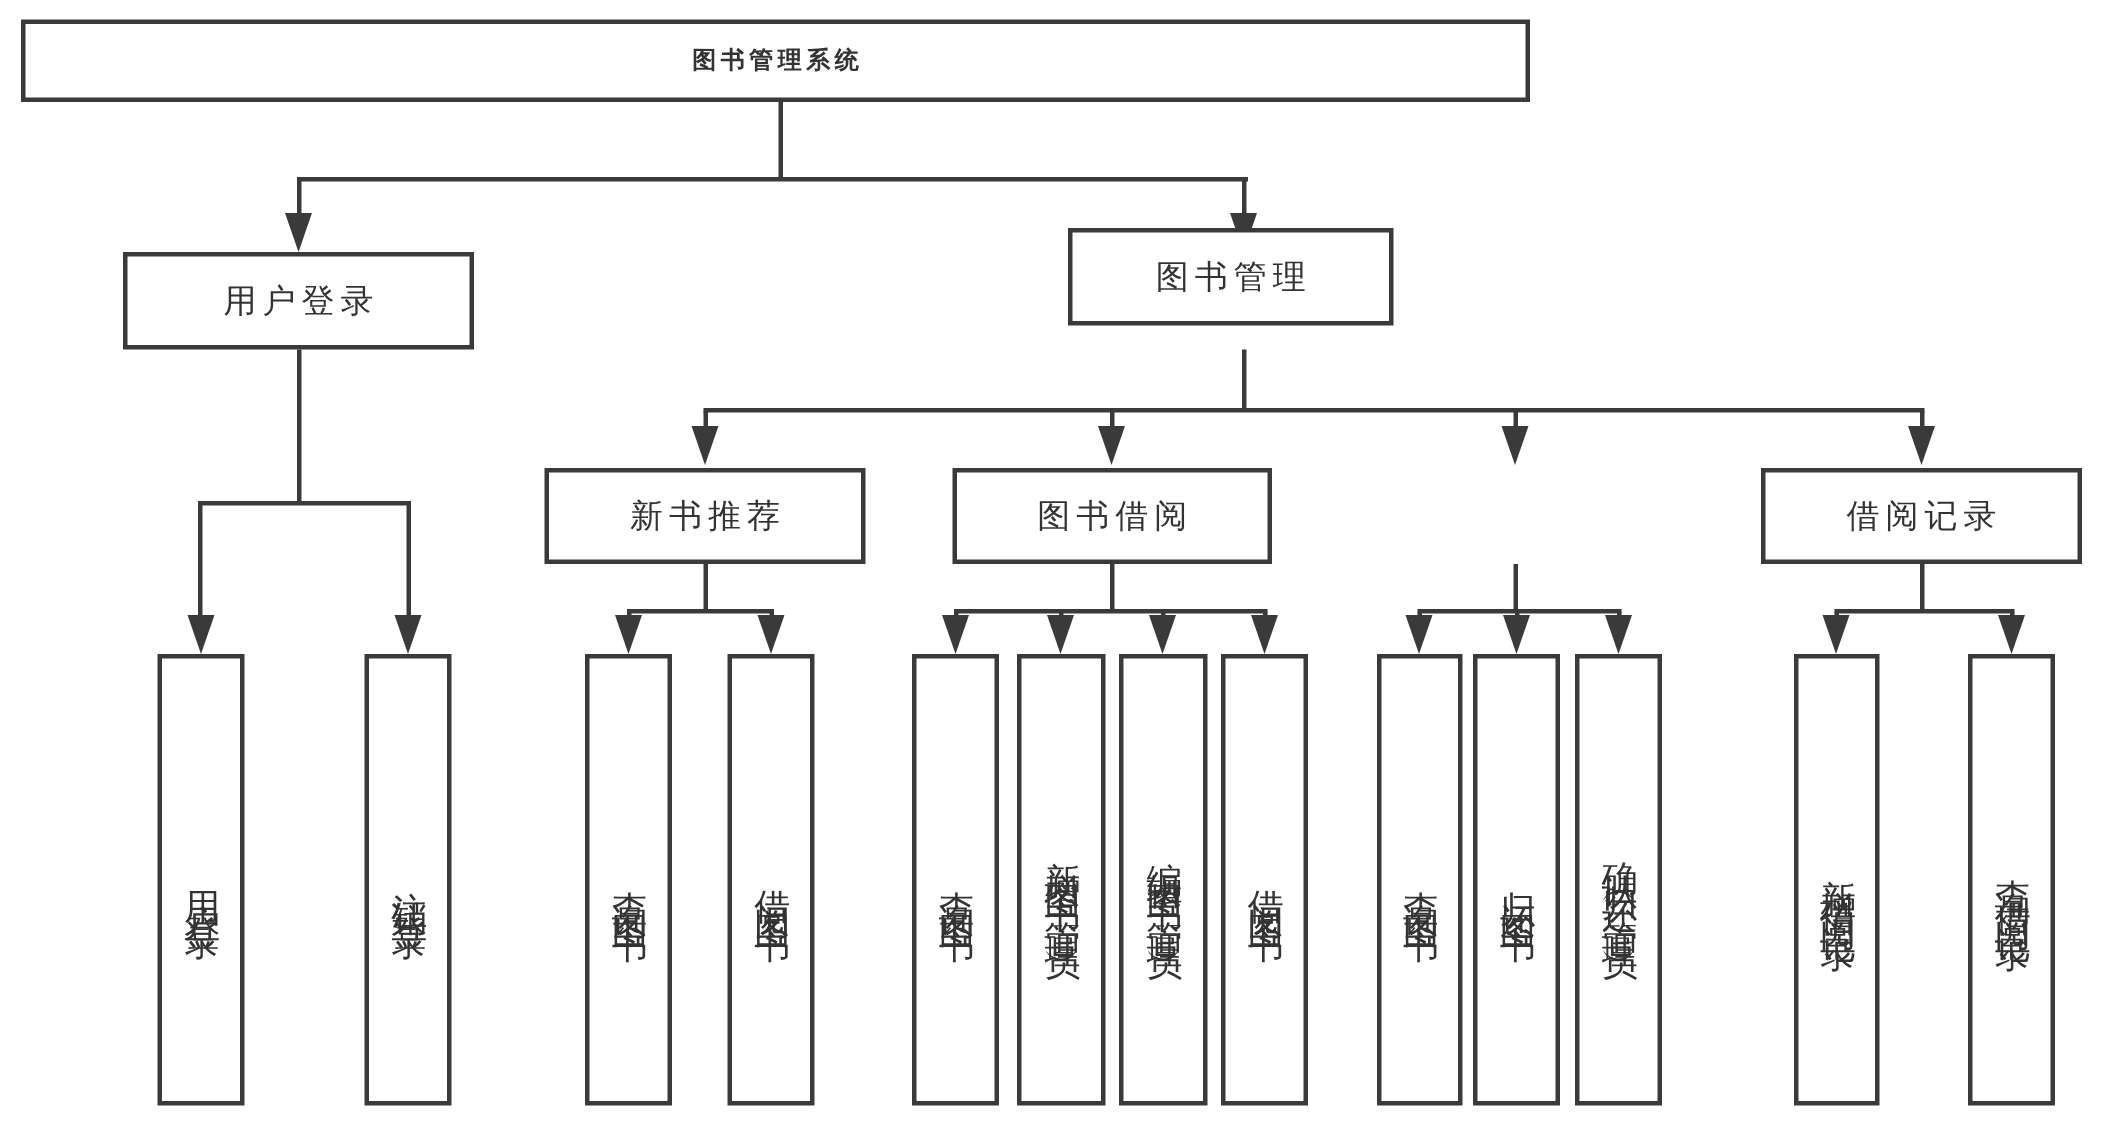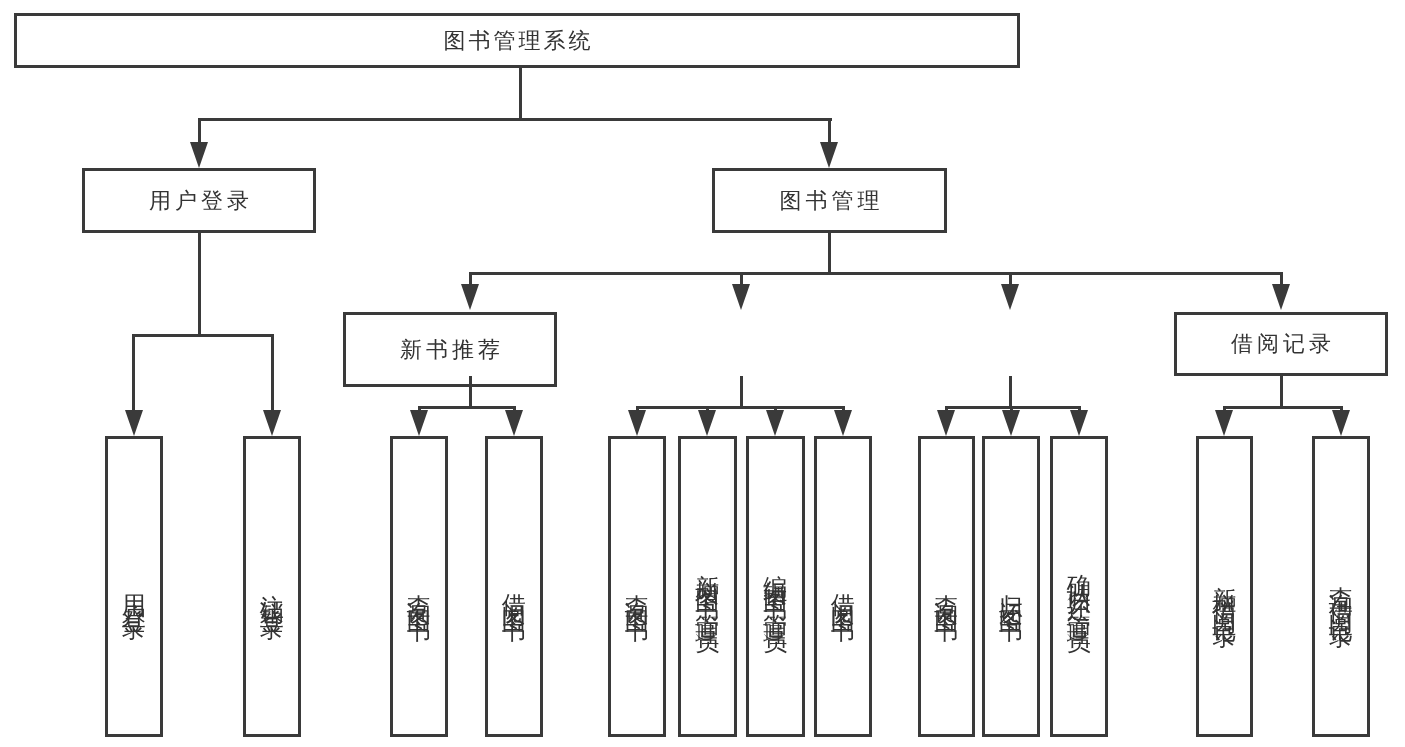--- a/index.html
+++ b/index.html
@@ -8,21 +8,21 @@
     position: relative; width: 1405px; height: 747px; background: #ffffff;
     font-family: "Liberation Sans", "DejaVu Sans", sans-serif; color: #333333;
   }
   .box {
     position: absolute; border: 3px solid #3a3a3a; background: #ffffff;
     display: flex; align-items: center; justify-content: center;
   }
   .box.h span {
     font-size: 22px; letter-spacing: 4px; margin-right: -4px; white-space: nowrap;
   }
-  .box.root span { font-size: 22px; letter-spacing: 3px; margin-right: -3px; }
+  .box.root span { font-size: 16px; letter-spacing: 3px; margin-right: -3px; font-weight: bold; }
   .box.v span {
     writing-mode: vertical-rl; text-orientation: mixed;
     font-size: 24px; letter-spacing: 8px; margin-bottom: -8px; line-height: 1.15;
   }
   .line { position: absolute; background: #3a3a3a; }
   .arrow {
     position: absolute; width: 0; height: 0;
     border-left: 9px solid transparent; border-right: 9px solid transparent;
     border-top: 26px solid #3a3a3a;
   }
@@ -44,21 +44,21 @@
   <div class="line" style="left:519px; top:68px; width:3px; height:52px;"></div>
   <div class="line" style="left:198px; top:118px; width:634px; height:3px;"></div>
   <div class="line" style="left:198px; top:120px; width:3px; height:26px;"></div>
   <div class="arrow" style="left:190px; top:142px;"></div>
   <div class="line" style="left:828px; top:120px; width:3px; height:26px;"></div>
   <div class="arrow" style="left:820px; top:142px;"></div>
 
   <div class="box h" style="left:82px; top:168px; width:234px; height:65px;">
     <span>用户登录</span>
   </div>
-  <div class="box h" style="left:712px; top:168px; width:235px; height:65px;">
+  <div class="box h" style="left:712px; top:152px; width:217px; height:65px;">
     <span>图书管理</span>
   </div>
 
   <div class="line" style="left:198px; top:233px; width:3px; height:103px;"></div>
   <div class="line" style="left:132px; top:334px; width:142px; height:3px;"></div>
   <div class="line" style="left:132px; top:336px; width:3px; height:76px;"></div>
   <div class="arrow" style="left:125px; top:410px;"></div>
   <div class="line" style="left:271px; top:336px; width:3px; height:76px;"></div>
   <div class="arrow" style="left:263px; top:410px;"></div>
 
@@ -66,22 +66,25 @@
   <div class="line" style="left:469px; top:272px; width:814px; height:3px;"></div>
   <div class="line" style="left:469px; top:274px; width:3px; height:14px;"></div>
   <div class="arrow" style="left:461px; top:284px;"></div>
   <div class="line" style="left:740px; top:274px; width:3px; height:14px;"></div>
   <div class="arrow" style="left:732px; top:284px;"></div>
   <div class="line" style="left:1009px; top:274px; width:3px; height:14px;"></div>
   <div class="arrow" style="left:1001px; top:284px;"></div>
   <div class="line" style="left:1280px; top:274px; width:3px; height:14px;"></div>
   <div class="arrow" style="left:1272px; top:284px;"></div>
 
-  <div class="box h" style="left:343px; top:312px; width:214px; height:75px;align-items:center;">
+  <div class="box h" style="left:363px; top:312px; width:214px; height:64px;align-items:center;">
     <span>新书推荐</span>
+  </div>
+  <div class="box h" style="left:635px; top:312px; width:213px; height:64px;">
+    <span>图书借阅</span>
   </div>
   <div class="box h" style="left:1174px; top:312px; width:214px; height:64px;">
     <span>借阅记录</span>
   </div>
 
   <div class="line" style="left:469px; top:376px; width:3px; height:32px;"></div>
   <div class="line" style="left:418px; top:406px; width:98px; height:3px;"></div>
   <div class="line" style="left:418px; top:408px; width:3px; height:6px;"></div>
   <div class="arrow" style="left:410px; top:410px;"></div>
   <div class="line" style="left:513px; top:408px; width:3px; height:6px;"></div>

